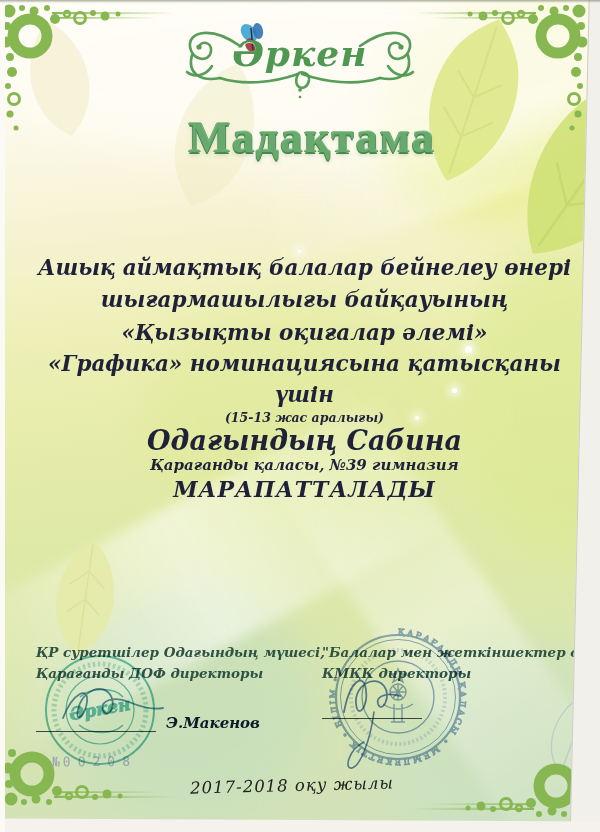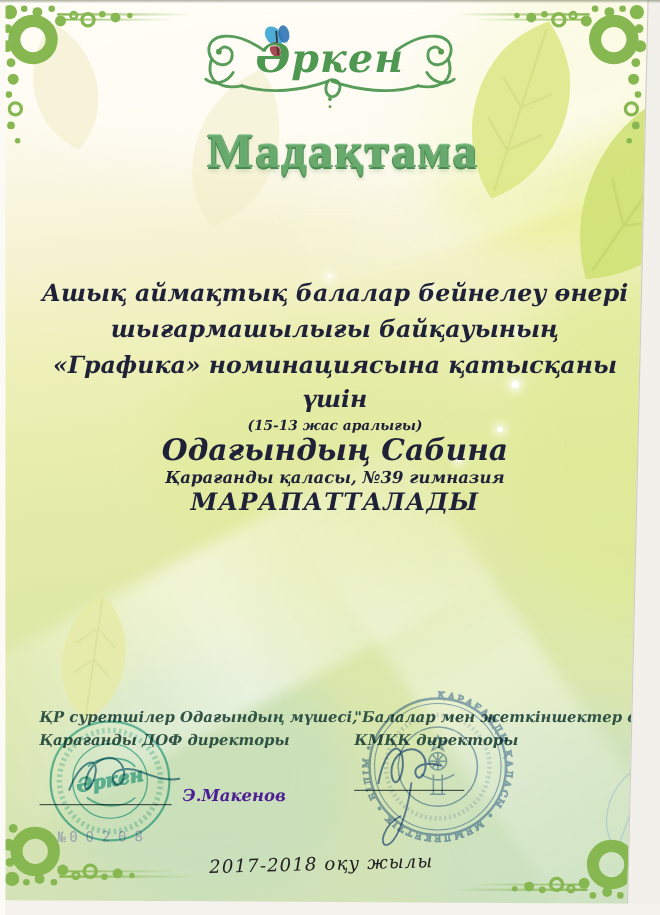--- a/index.html
+++ b/index.html
@@ -70,21 +70,21 @@
   .sig-block{font-style:italic;font-weight:bold;}
   .sig-block.left{width:270px;}
   .sig-block.right{width:252px;}
   .role-line{font-size:13.5px;line-height:1.55;white-space:nowrap;}
   .sig-line-row{display:flex;align-items:flex-end;gap:10px;}
   .sig-block.left .sig-line-row{margin-top:30px;}
   .sig-block.right .sig-line-row{margin-top:32px;}
   .sig-underline{border-bottom:1.5px solid #37463e;height:2px;}
   .sig-block.left .sig-underline{width:120px;}
   .sig-block.right .sig-underline{width:100px;}
-  .sig-name{font-size:15px;color:#4c1d95;white-space:nowrap;}
+  .sig-name{font-size:15px;color:#0f172a;white-space:nowrap;}
 
   
   .stamp{position:absolute;mix-blend-mode:multiply;}
   .stamp-teal *{stroke:var(--stamp-teal,#2da89d);}
   .stamp-blue *{stroke:var(--stamp-blue,#4f7cb5);}
   .ink{fill:none;stroke-linecap:round;}
 
   
   .serial{position:absolute;left:52px;top:754px;transform:rotate(-.5deg);
     font-family:"DejaVu Sans Mono",monospace;font-size:13px;
@@ -266,20 +266,21 @@
       </g>
     </svg>
     <span class="logo-text">Әркен</span>
   </div>
 
   <h1 class="title z-text">Мадақтама</h1>
 
   <div class="body-block z-text">
     <p class="b-line">Ашық аймақтық балалар бейнелеу өнері</p>
     <p class="b-line">шығармашылығы байқауының</p>
+    <p class="b-quote">«Қызықты оқиғалар әлемі»</p>
     <p class="b-quote">«Графика» номинациясына  қатысқаны үшін</p>
     <p class="b-age">(15-13 жас аралығы)</p>
     <p class="b-recipient">Одағындың Сабина</p>
     <p class="b-affil">Қарағанды  қаласы, №39 гимназия</p>
     <p class="b-award">МАРАПАТТАЛАДЫ</p>
   </div>
 
   <div class="sig-row z-text">
     <div class="sig-block left">
       <div class="role-line">ҚР суретшілер Одағындың мүшесі,</div>

